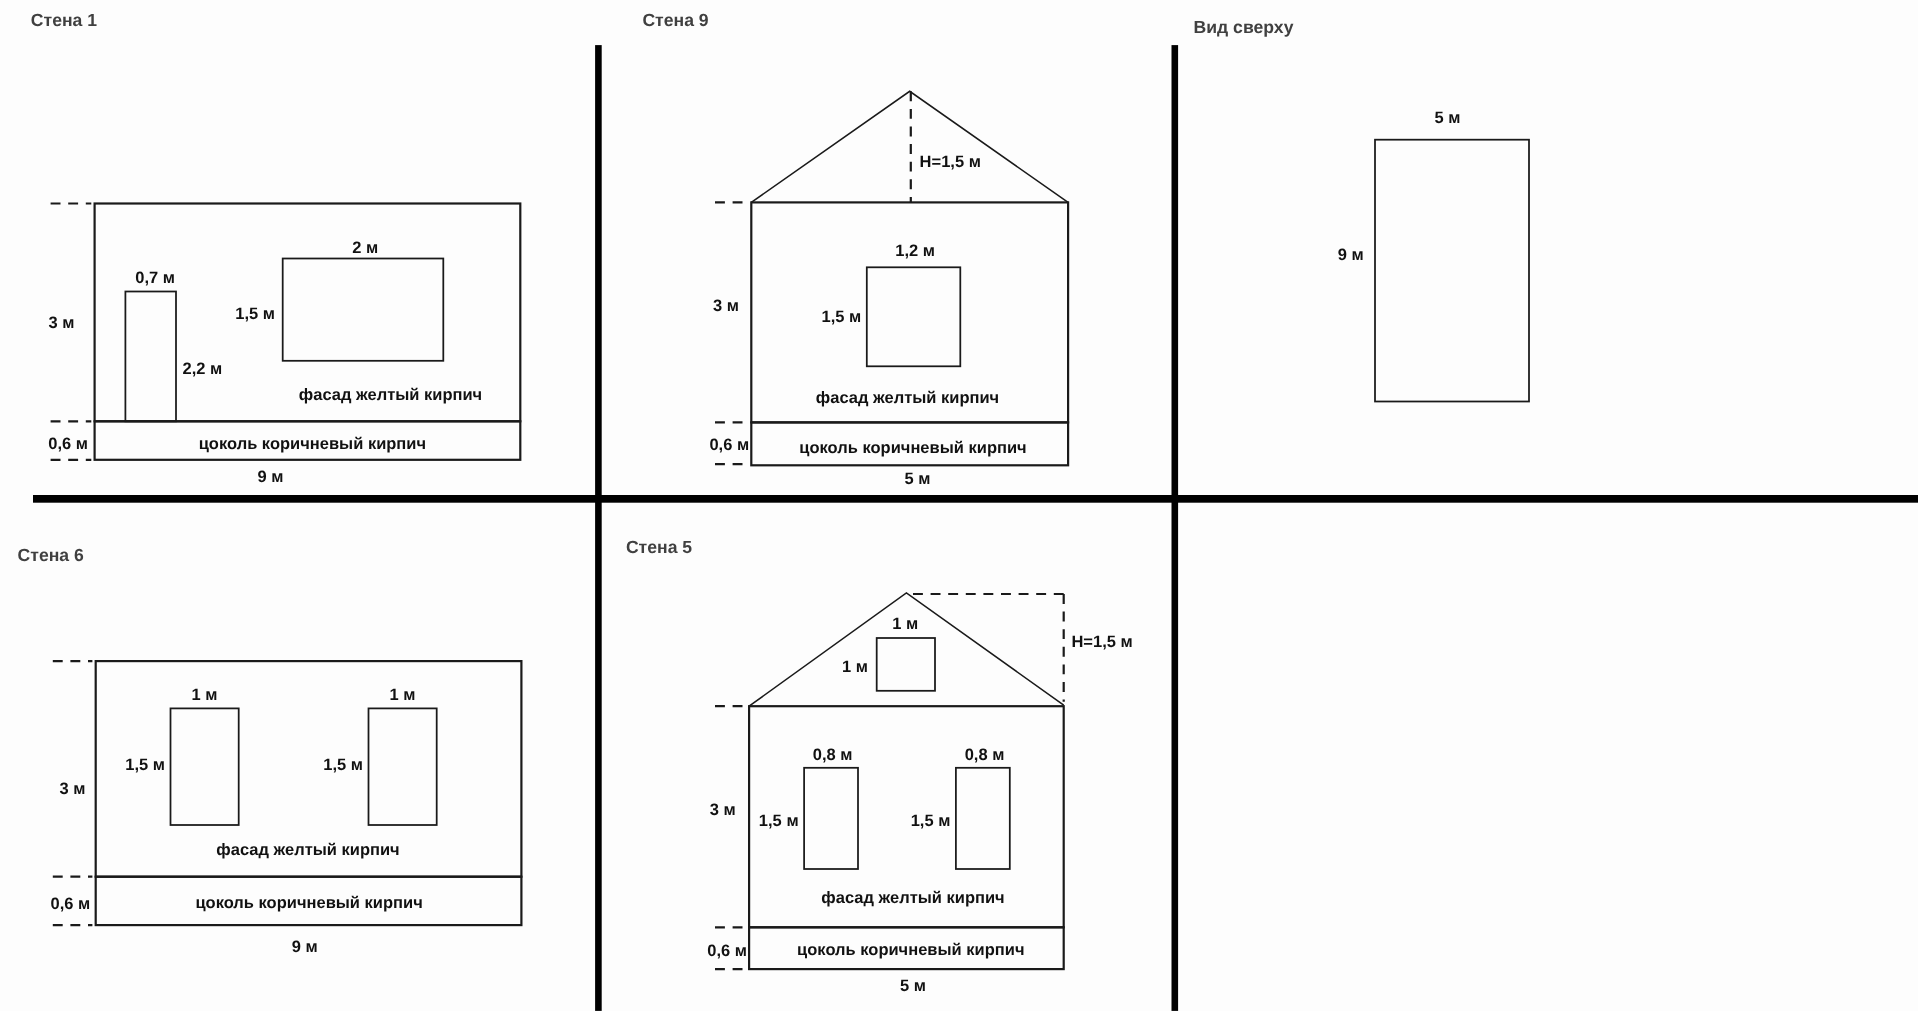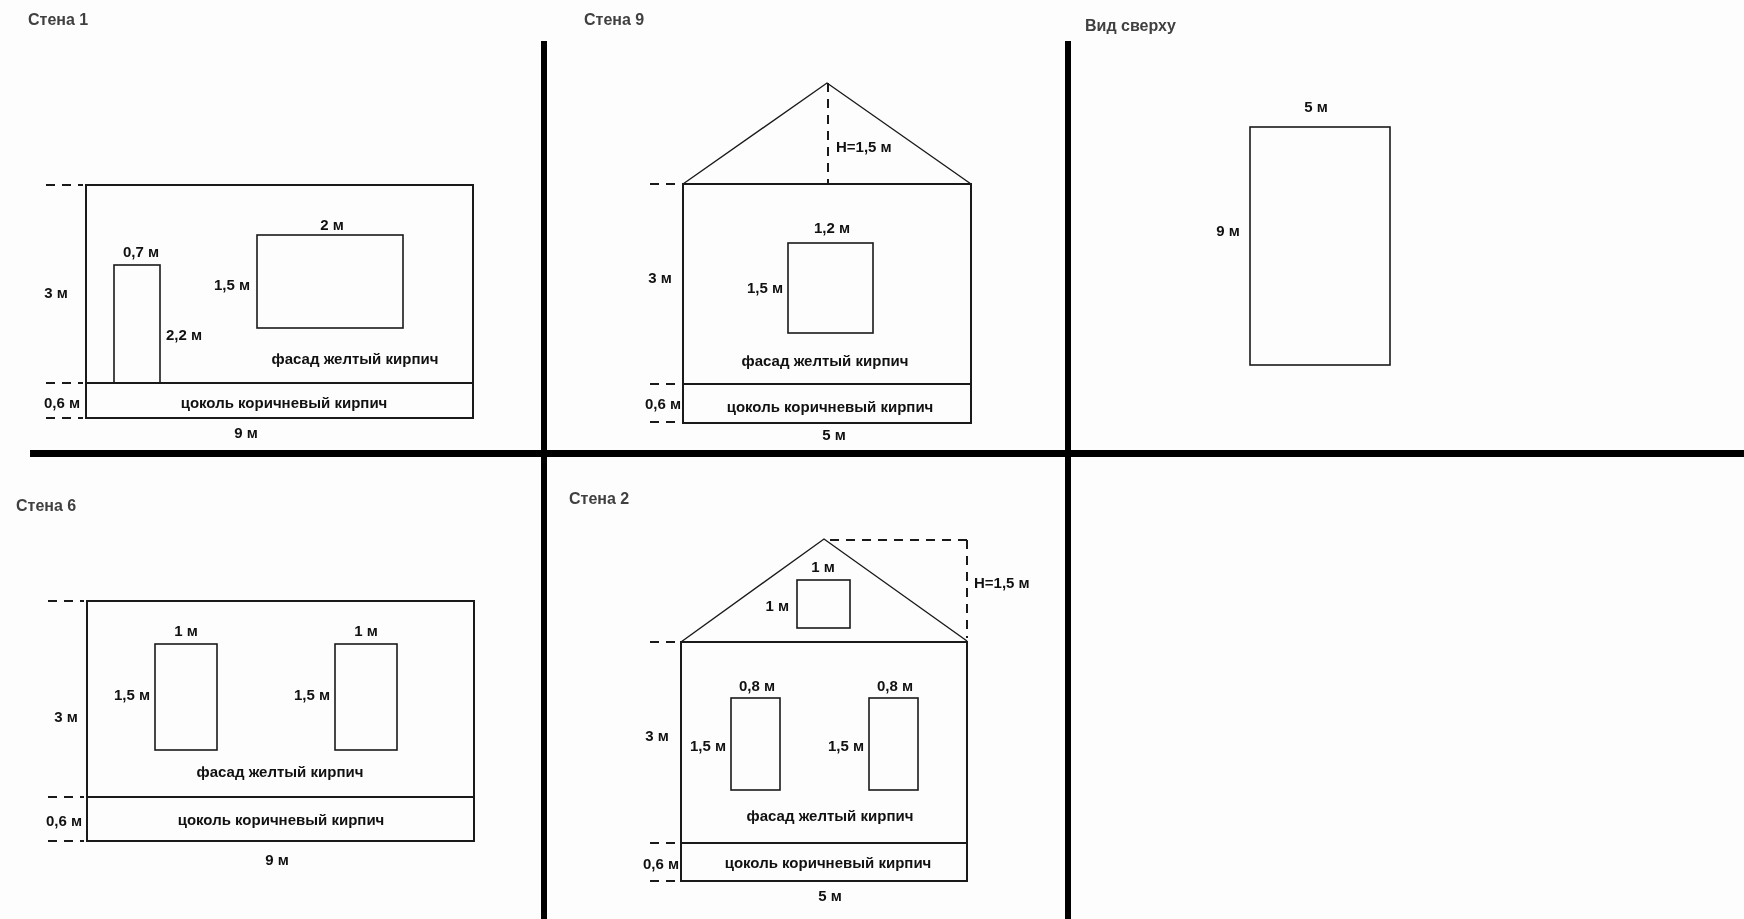--- a/index.html
+++ b/index.html
@@ -123,15 +123,15 @@
     </svg>
 
   <div class="divider" id="div-v1" style="background: rgb(0, 0, 0);"></div>
   <div class="divider" id="div-v2" style="background: rgb(0, 0, 0);"></div>
   <div class="divider" id="div-h1" style="background: rgb(0, 0, 0);"></div>
 
   <div class="panel-title" id="title-1">Стена 1</div>
   <div class="panel-title" id="title-2">Стена 9</div>
   <div class="panel-title" id="title-3">Вид сверху</div>
   <div class="panel-title" id="title-4">Стена 6</div>
-  <div class="panel-title" id="title-5">Стена 2</div>
+  <div class="panel-title" id="title-5">Стена 5</div>
 
 </div>
 
 </body></html>

